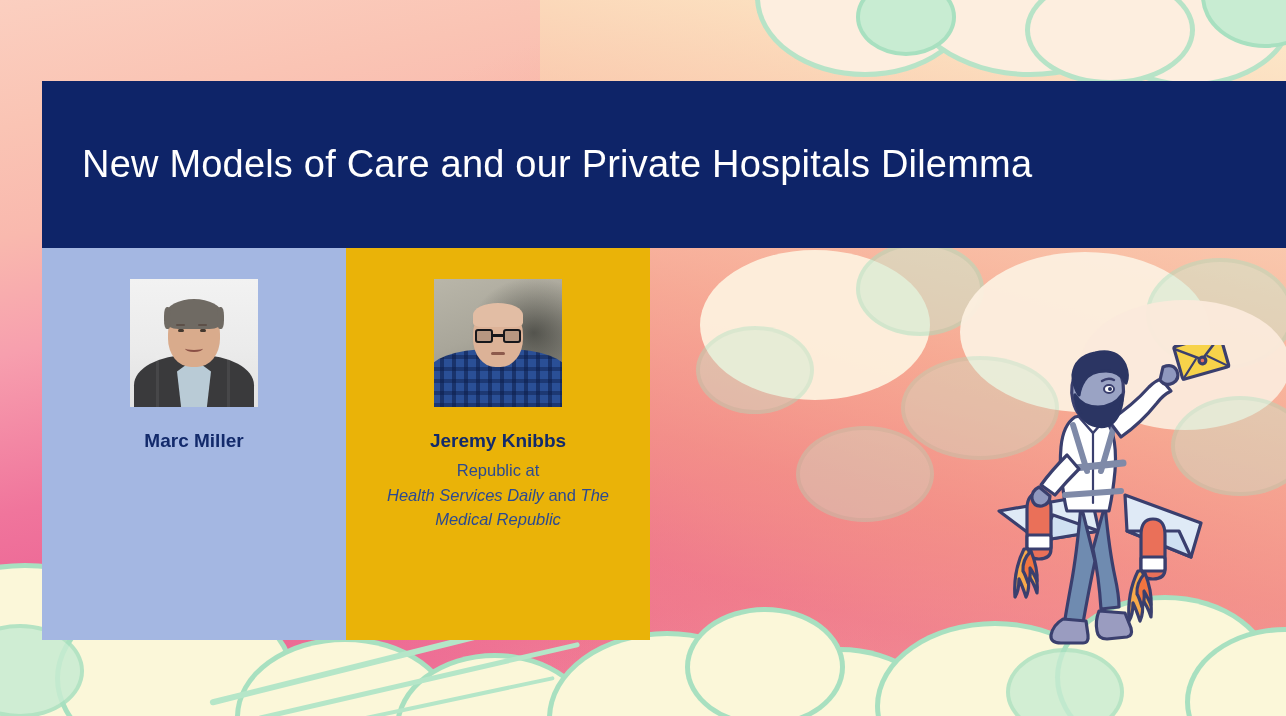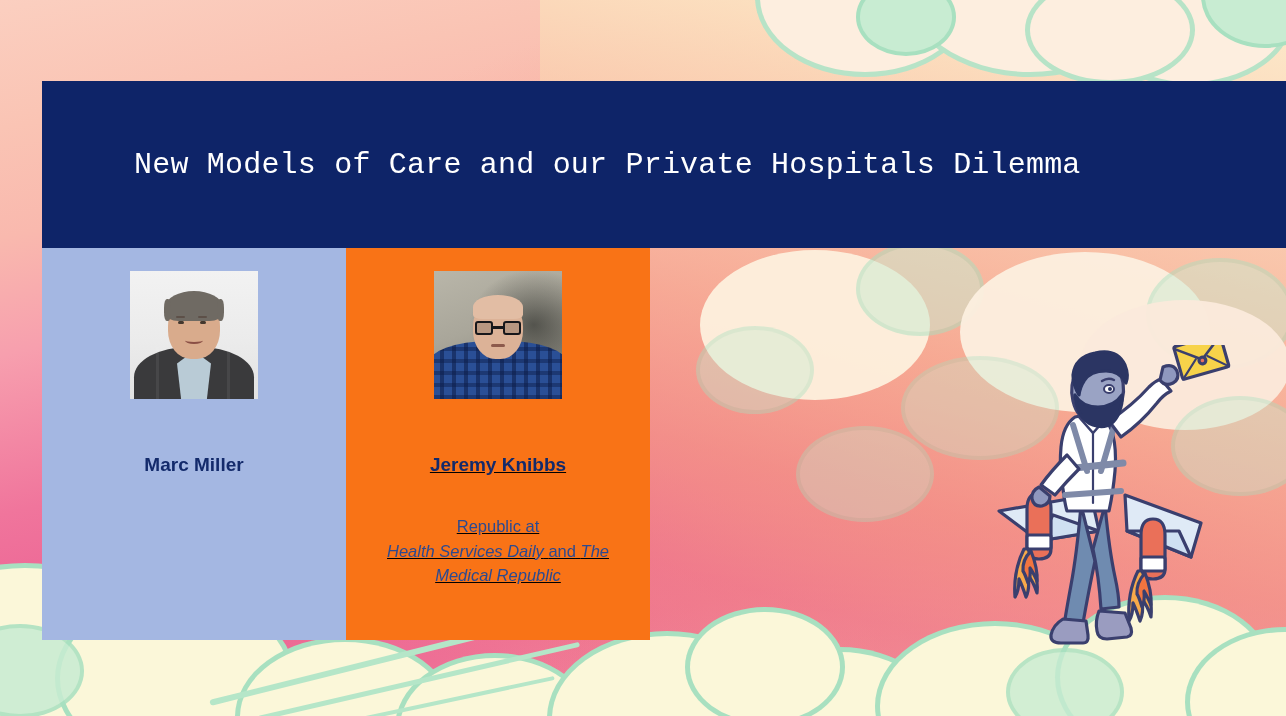--- a/index.html
+++ b/index.html
@@ -71,46 +71,44 @@
   
   .title-bar {
     position:absolute;
     left:42px; top:81px;
     width:1244px; height:167px;
     background:#0e2468;
     display:flex; align-items:center;
   }
   .title-text {
     color:#ffffff;
-    font-size:30px;
+    font-size:38px;
     font-weight:400;
     letter-spacing:.2px;
     white-space:nowrap;
-    margin-left:92px;
-    font-family:Liberation Mono, monospace;
+    margin-left:40px;
   }
 
   
   .panels {
     position:absolute;
     left:42px; top:248px;
     width:608px; height:392px;
     display:flex;
   }
   .panel {
     position:relative;
     height:100%;
     display:flex;
     flex-direction:column;
     align-items:center;
-    padding-top:23px;
-    gap:32px;
+    padding-top:31px;
   }
   .panel-1 { width:304px; background:#a4b7e2; }
-  .panel-2 { width:304px; background:#f97316;text-decoration:underline; }
+  .panel-2 { width:304px; background:#eab308; }
 
   
   .photo {
     width:128px; height:128px;
     position:relative;
     overflow:hidden;
     flex:0 0 auto;
   }
   .photo-inner { position:absolute; inset:0; }
 

